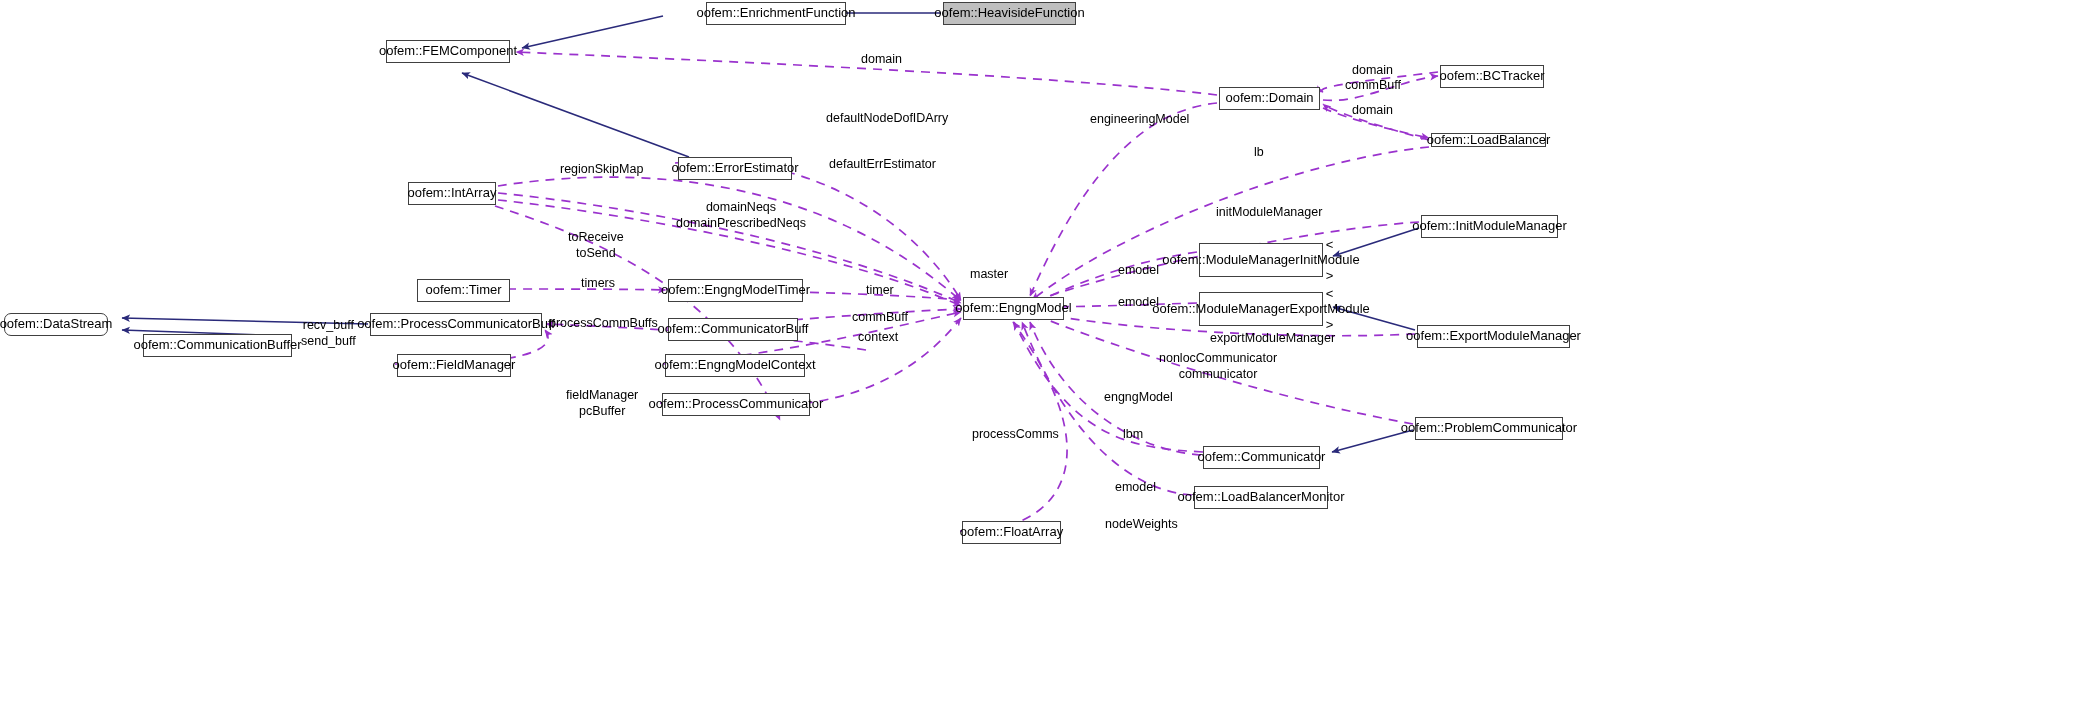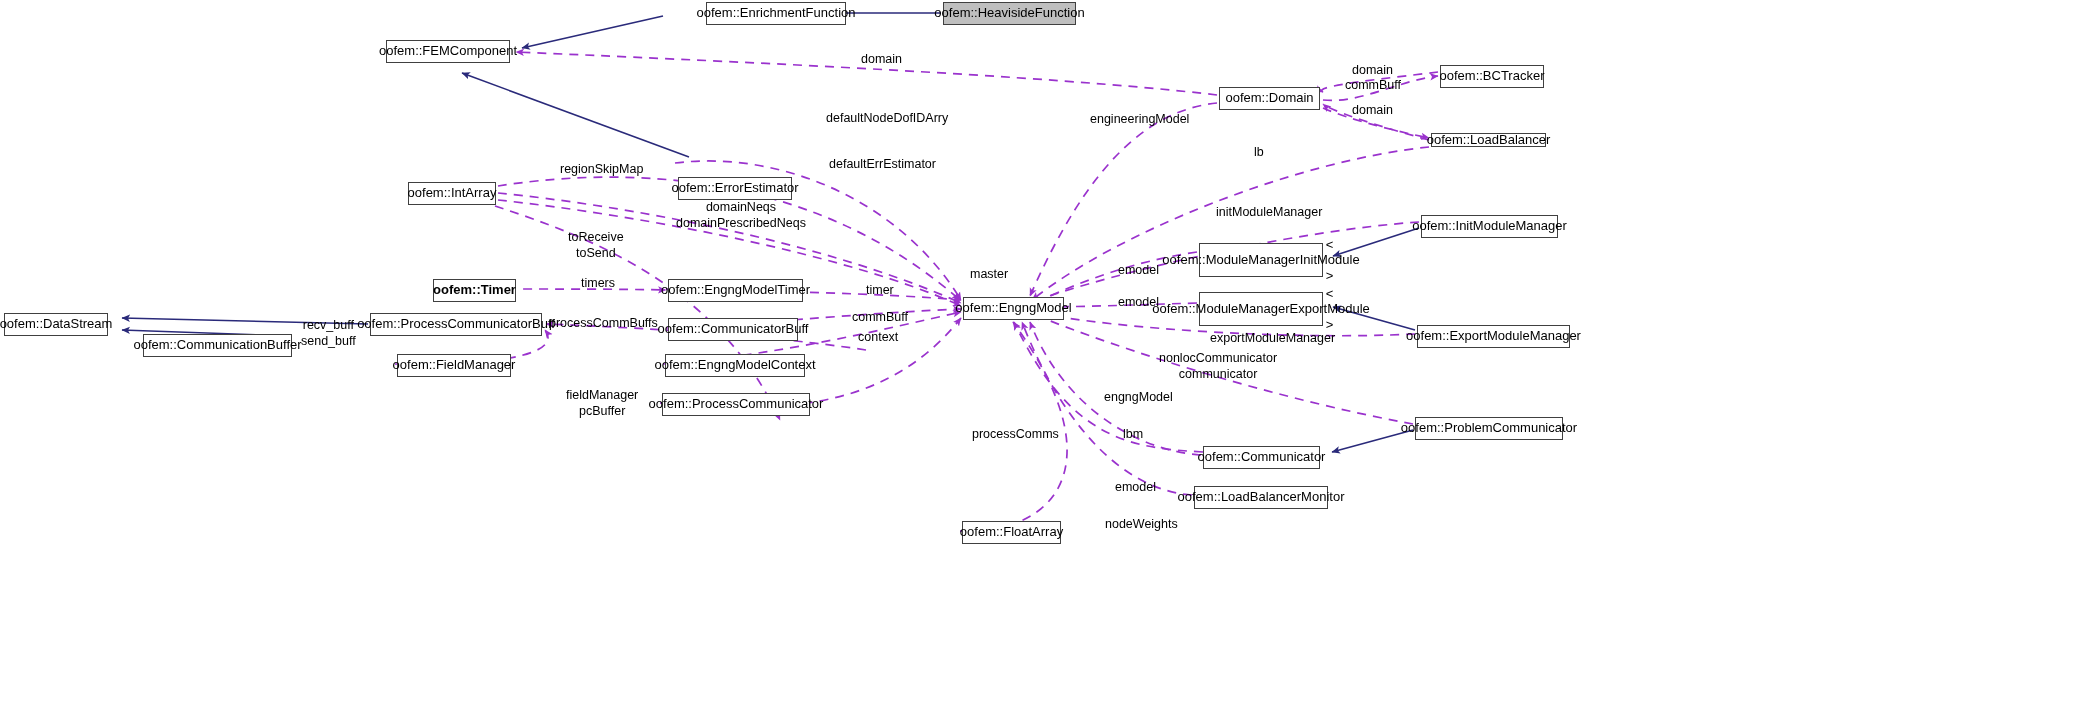--- a/index.html
+++ b/index.html
@@ -72,37 +72,37 @@
       <path d="M395,364 C520,366 560,350 545,330"></path>
     </g>
   </svg>
 
   <div class="node highlight" style="left: 943px; top: 2px; width: 133px; height: 23px;">oofem::HeavisideFunction</div>
   <div class="node" style="left: 665px; top: 2px; width: 140px; height: 23px; margin-left: 41px;">oofem::EnrichmentFunction</div>
   <div class="node" style="left: 386px; top: 40px; width: 124px; height: 23px;">oofem::FEMComponent</div>
   <div class="node" style="left: 1440px; top: 65px; width: 104px; height: 23px;">oofem::BCTracker</div>
   <div class="node" style="left: 1219px; top: 87px; width: 101px; height: 23px;">oofem::Domain</div>
   <div class="node" style="left: 1431px; top: 133px; width: 115px; height: 14px;">oofem::LoadBalancer</div>
-  <div class="node" style="left: 678px; top: 157px; width: 114px; height: 23px; margin-top: 20px;">oofem::ErrorEstimator</div>
+  <div class="node" style="left: 678px; top: 157px; width: 114px; height: 23px;">oofem::ErrorEstimator</div>
   <div class="node" style="left: 408px; top: 182px; width: 88px; height: 23px;">oofem::IntArray</div>
   <div class="node" style="left: 1421px; top: 215px; width: 137px; height: 23px;">oofem::InitModuleManager</div>
   <div class="node two-line" style="left: 1199px; top: 243px; width: 124px; height: 34px;">
       <span>oofem::ModuleManager</span>
       <br>
       <span>&lt; InitModule &gt;</span>
     </div>
   <div class="node" style="left: 668px; top: 279px; width: 135px; height: 23px;">oofem::EngngModelTimer</div>
-  <div class="node" style="left: 433px; top: 279px; width: 83px; height: 23px; font-weight: bold;">oofem::Timer</div>
+  <div class="node" style="left: 417px; top: 279px; width: 93px; height: 23px;">oofem::Timer</div>
   <div class="node two-line" style="left: 1199px; top: 292px; width: 124px; height: 34px;">
       <span>oofem::ModuleManager</span>
       <br>
       <span>&lt; ExportModule &gt;</span>
     </div>
   <div class="node" style="left: 963px; top: 297px; width: 101px; height: 23px;">oofem::EngngModel</div>
-  <div class="node" style="left: 4px; top: 313px; width: 104px; height: 23px;">oofem::DataStream</div>
+  <div class="node" style="left: 4px; top: 313px; width: 104px; height: 23px; border-radius: 7px;">oofem::DataStream</div>
   <div class="node" style="left: 370px; top: 313px; width: 172px; height: 23px;">oofem::ProcessCommunicatorBuff</div>
   <div class="node" style="left: 668px; top: 318px; width: 130px; height: 23px;">oofem::CommunicatorBuff</div>
   <div class="node" style="left: 1417px; top: 325px; width: 153px; height: 23px;">oofem::ExportModuleManager</div>
   <div class="node" style="left: 143px; top: 334px; width: 149px; height: 23px;">oofem::CommunicationBuffer</div>
   <div class="node" style="left: 397px; top: 354px; width: 114px; height: 23px;">oofem::FieldManager</div>
   <div class="node" style="left: 665px; top: 354px; width: 140px; height: 23px;">oofem::EngngModelContext</div>
   <div class="node" style="left: 662px; top: 393px; width: 148px; height: 23px;">oofem::ProcessCommunicator</div>
   <div class="node" style="left: 1415px; top: 417px; width: 148px; height: 23px;">oofem::ProblemCommunicator</div>
   <div class="node" style="left: 1203px; top: 446px; width: 117px; height: 23px;">oofem::Communicator</div>
   <div class="node" style="left: 1194px; top: 486px; width: 134px; height: 23px;">oofem::LoadBalancerMonitor</div>

